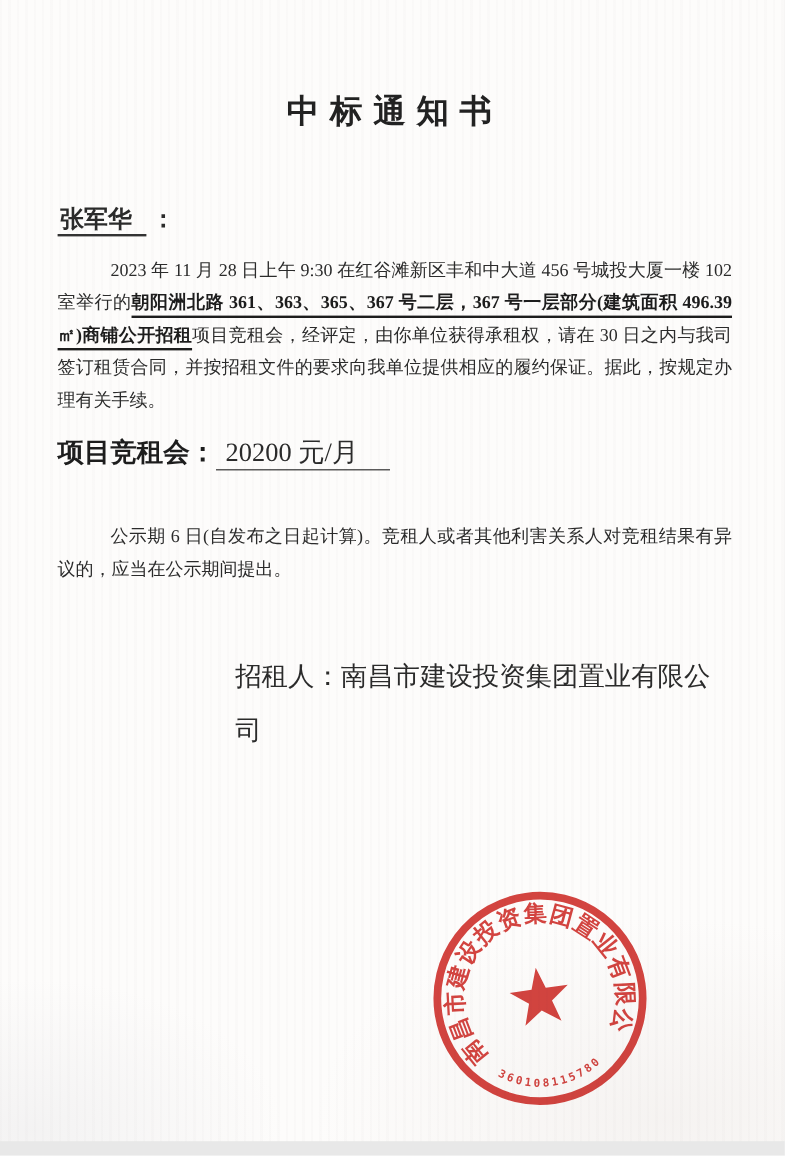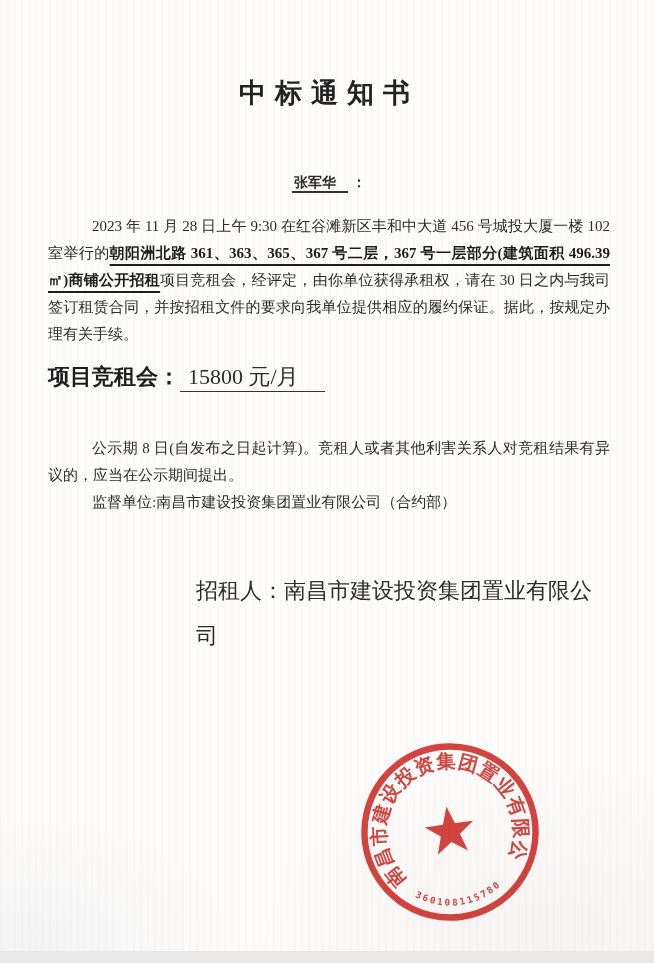--- a/index.html
+++ b/index.html
@@ -22,25 +22,24 @@
   .content{padding:75px 44px 0 48px;}
   .title{
     margin:0 0 56px 0;
     text-align:center;
     font-size:27px;
     font-weight:700;
     letter-spacing:9px;
     color:#222;
   }
   .addressee{
-    font-size:14px;
+    font-size:20px;
     font-weight:700;
     line-height:32px;
     margin:0;
-    text-align:center;
   }
   .addressee .name{
     border-bottom:2px solid #333;
     padding:0 12px 1px 2px;
   }
   .addressee .colon{padding-left:4px;}
   .body-text{
     font-size:15px;
     line-height:27px;
     text-align:justify;
@@ -88,25 +87,24 @@
 
 <div class="page">
   <div class="content">
 
     <h1 class="title">中标通知书</h1>
 
     <p class="addressee"><span class="name">张军华</span><span class="colon">：</span></p>
 
     <p class="body-text para1"><span>2023 年 11 月 28 日上午 9:30 在红谷滩新区丰和中大道 456 号城投大厦一楼 102 室举行的</span><span class="bu">朝阳洲北路 361、363、365、367 号二层，367 号一层部分(建筑面积 496.39 ㎡)商铺公开招租</span><span>项目竞租会，经评定，由你单位获得承租权，请在 30 日之内与我司签订租赁合同，并按招租文件的要求向我单位提供相应的履约保证。据此，按规定办理有关手续。</span></p>
 
-    <p class="result"><span class="label">项目竞租会：</span><span class="value">15800 元/月</span></p>
+    <p class="result"><span class="label">项目竞租会：</span><span class="value">20200 元/月</span></p>
 
-    <p class="body-text para2">公示期 8 日(自发布之日起计算)。竞租人或者其他利害关系人对竞租结果有异议的，应当在公示期间提出。</p>
+    <p class="body-text para2">公示期 6 日(自发布之日起计算)。竞租人或者其他利害关系人对竞租结果有异议的，应当在公示期间提出。</p>
 
-    <p class="body-text indent-line" style="margin:0;">监督单位:南昌市建设投资集团置业有限公司（合约部）</p>
 
     <div class="signature">
       <div class="lessor">招租人：南昌市建设投资集团置业有限公司</div>
 
     </div>
 
   </div>
 
   <div class="seal">
     <svg viewBox="0 0 200 200" xmlns="http://www.w3.org/2000/svg">

